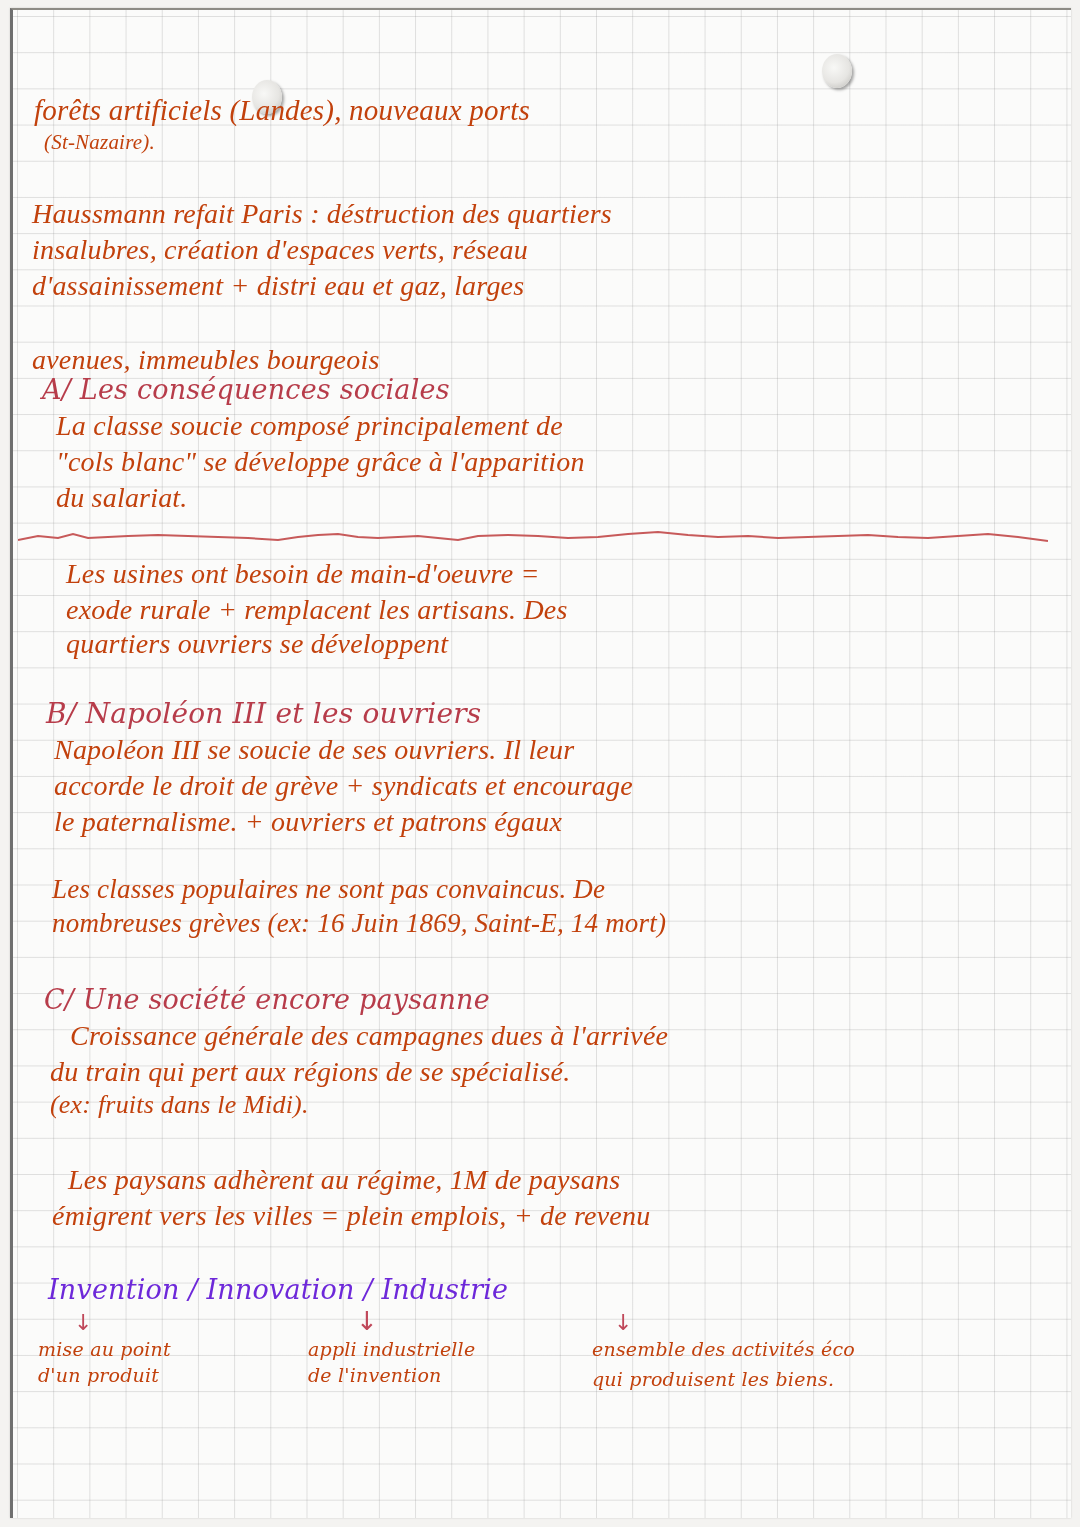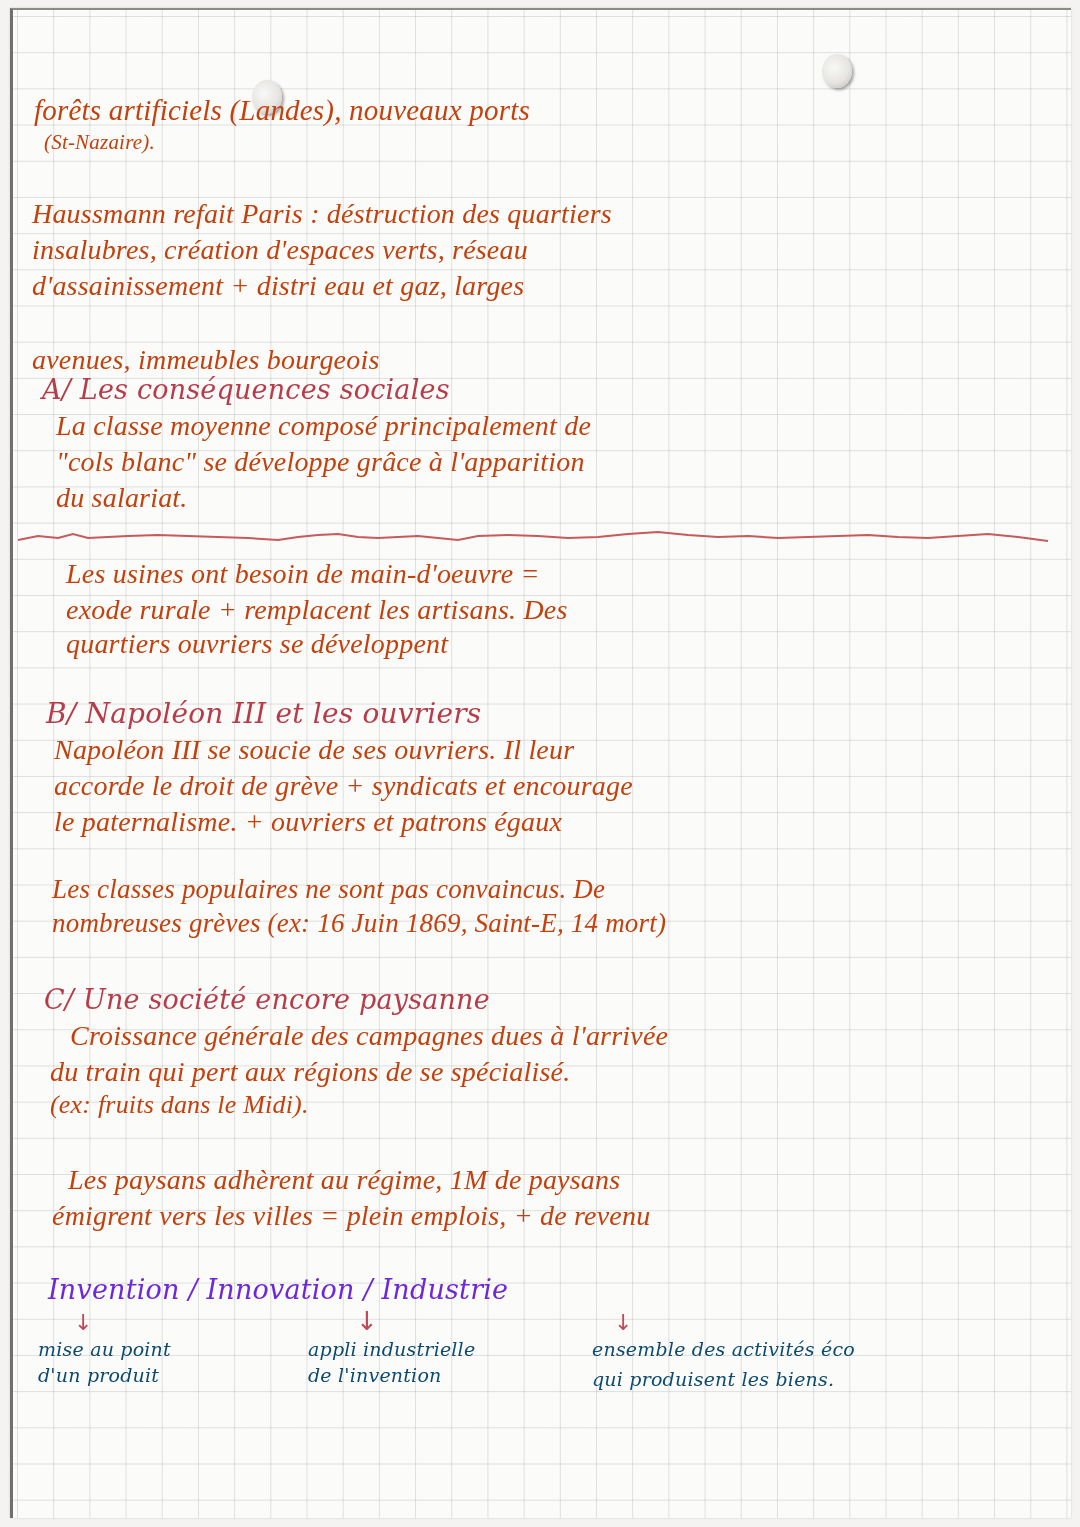--- a/index.html
+++ b/index.html
@@ -46,21 +46,21 @@
       font-family: "DejaVu Serif", serif;
       font-style: italic;
       font-size: 29px;
       letter-spacing: 0.2px;
       line-height: 1;
     }
     .blue { color: #c2410c; font-family: Liberation Serif, serif; }
     .red { color: #b73c4a; }
     .small-red {
       font-size: 19px;
-      color: #0c4a6e;
+      color: #c2410c;
     }
     .arrow {
       position: absolute;
       font-family: "DejaVu Sans", sans-serif;
       font-size: 22px;
       color: #c0485a;
     }
     .divider {
       position: absolute;
       left: 18px;
@@ -78,21 +78,21 @@
 
 <div class="line blue" style="left:34px; top:96px;">forêts artificiels (Landes), nouveaux ports</div>
 <div class="line blue" style="left:44px; top:132px; font-size:21px;">(St-Nazaire).</div>
 
 <div class="line blue" style="left:32px; top:200px; font-size:28px;">Haussmann refait Paris : déstruction des quartiers</div>
 <div class="line blue" style="left:32px; top:236px; font-size:28px;">insalubres, création d'espaces verts, réseau</div>
 <div class="line blue" style="left:32px; top:272px; font-size:28px;">d'assainissement + distri eau et gaz, larges</div>
 <div class="line blue" style="left:32px; top:306px; font-size:28px;margin-top:40px;">avenues, immeubles bourgeois</div>
 
 <div class="line red" style="left:42px; top:376px; font-size:27px;">A/ Les conséquences sociales</div>
-<div class="line blue" style="left:56px; top:412px; font-size:28px;">La classe moyenne composé principalement de</div>
+<div class="line blue" style="left:56px; top:412px; font-size:28px;">La classe soucie composé principalement de</div>
 <div class="line blue" style="left:56px; top:448px; font-size:28px;">"cols blanc" se développe grâce à l'apparition</div>
 <div class="line blue" style="left:56px; top:484px; font-size:28px;">du salariat.</div>
 
 <svg class="divider" viewBox="0 0 1030 20" preserveAspectRatio="none">
   <path d="M0 12 L20 8 L40 10 L55 6 L70 10 L90 9 L110 8 L140 7 L170 8 L200 9 L230 10 L260 12 L280 9 L300 7 L320 6 L340 9 L360 10 L380 9 L400 8 L420 10 L440 12 L460 8 L490 7 L520 8 L550 10 L580 9 L610 6 L640 4 L670 7 L700 9 L730 8 L760 10 L790 9 L820 8 L850 7 L880 9 L910 10 L940 8 L970 6 L1000 9 L1030 13" fill="none" stroke="#c75a5a" stroke-width="2"></path>
 </svg>
 
 <div class="line blue" style="left:66px; top:560px; font-size:28px;">Les usines ont besoin de main-d'oeuvre =</div>
 <div class="line blue" style="left:66px; top:596px; font-size:28px;">exode rurale + remplacent les artisans. Des</div>
 <div class="line blue" style="left:66px; top:630px; font-size:28px;">quartiers ouvriers se développent</div>

